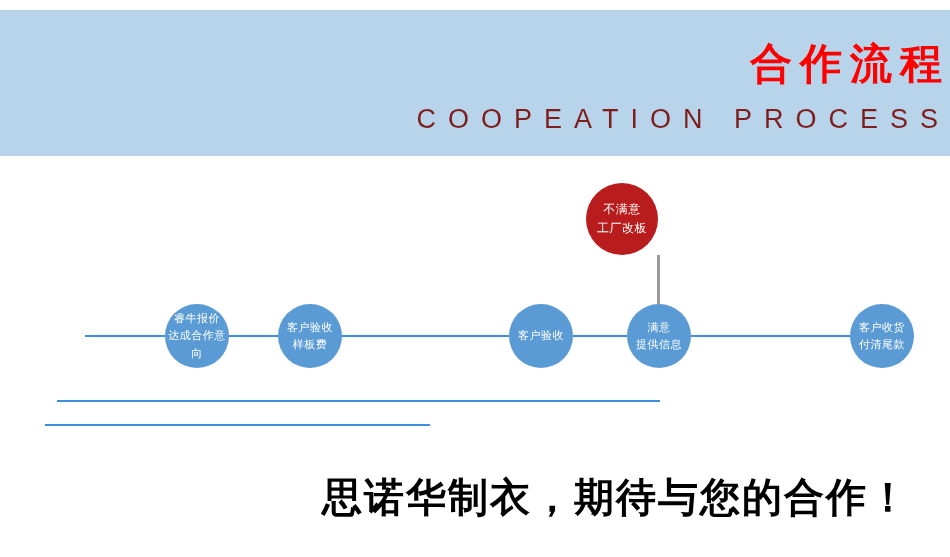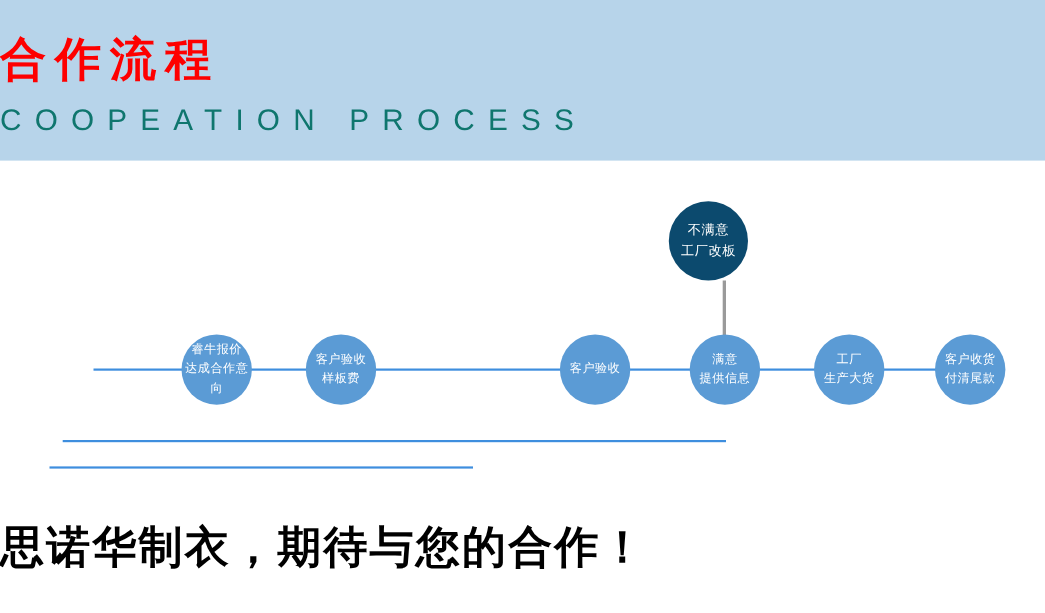--- a/index.html
+++ b/index.html
@@ -6,33 +6,33 @@
   html, body { background: #ffffff; }
   body {
     width: 950px; height: 557px;
     font-family: "Liberation Sans", sans-serif;
     position: relative; overflow: hidden;
   }
   .page { position: relative; width: 950px; height: 557px; background: #ffffff; }
 
   
   .header {
-    position: absolute; top: 0; left: 0;
+    position: absolute; top: 10px; left: 0;
     width: 950px; height: 146px;
-    background: #b7d4ea; text-align: left;
+    background: #b7d4ea; text-align: right;
   }
   .header-title {
     padding-top: 26px;
     font-size: 42px; font-weight: bold;
     color: #fe0000; letter-spacing: 8px;
   }
   .header-subtitle {
     margin-top: 12px;
     font-size: 27px; font-weight: normal;
-    color: #0f766e; letter-spacing: 12px;
+    color: #7f1d1d; letter-spacing: 12px;
   }
 
   
   .flow { position: absolute; top: 146px; left: 0; width: 950px; height: 310px; }
 
   .connector-main {
     position: absolute; top: 189px; left: 85px;
     width: 797px; height: 2px; background: #3e8ede; z-index: 1;
   }
   .connector-vertical {
@@ -43,38 +43,38 @@
     position: absolute; width: 64px; height: 64px; border-radius: 50%;
     display: flex; align-items: center; justify-content: center;
     text-align: center; z-index: 2; top: 158px;
   }
   .circle.blue { background: #5b9bd5; }
   .circle-text {
     color: #ffffff; font-size: 11px; line-height: 1.55;
     white-space: pre-line; letter-spacing: 0.5px;
   }
   .circle.branch {
-    width: 72px; height: 72px; top: 37px; left: 608px;
-    background: #0c4a6e;
+    width: 72px; height: 72px; top: 37px; left: 586px;
+    background: #b91c1c;
   }
   .circle.branch .circle-text { font-size: 12px; }
 
   .deco-line-1 {
     position: absolute; top: 254px; left: 57px;
     width: 603px; height: 2px; background: #3e8ede;
   }
   .deco-line-2 {
     position: absolute; top: 278px; left: 45px;
     width: 385px; height: 2px; background: #3e8ede;
   }
 
   
   .footer {
     position: absolute; top: 470px; left: 0; width: 910px;
-    text-align: left;
+    text-align: right;
   }
   .slogan {
     font-size: 40px; font-weight: bold; color: #000000;
     letter-spacing: 2px;
   }
 </style>
 </head>
 <body>
 
 <div class="page">
@@ -102,24 +102,20 @@
       <span class="circle-text">客户验收
 样板费</span>
     </div>
     <div class="circle blue" style="left:509px">
       <span class="circle-text">客户验收</span>
     </div>
     <div class="circle blue" style="left:627px">
       <span class="circle-text">满意
 提供信息</span>
     </div>
-    <div class="circle blue" style="left:740px">
-      <span class="circle-text">工厂
-生产大货</span>
-    </div>
     <div class="circle blue" style="left:850px">
       <span class="circle-text">客户收货
 付清尾款</span>
     </div>
 
     <div class="deco-line-1"></div>
     <div class="deco-line-2"></div>
   </div>
 
   <div class="footer">

